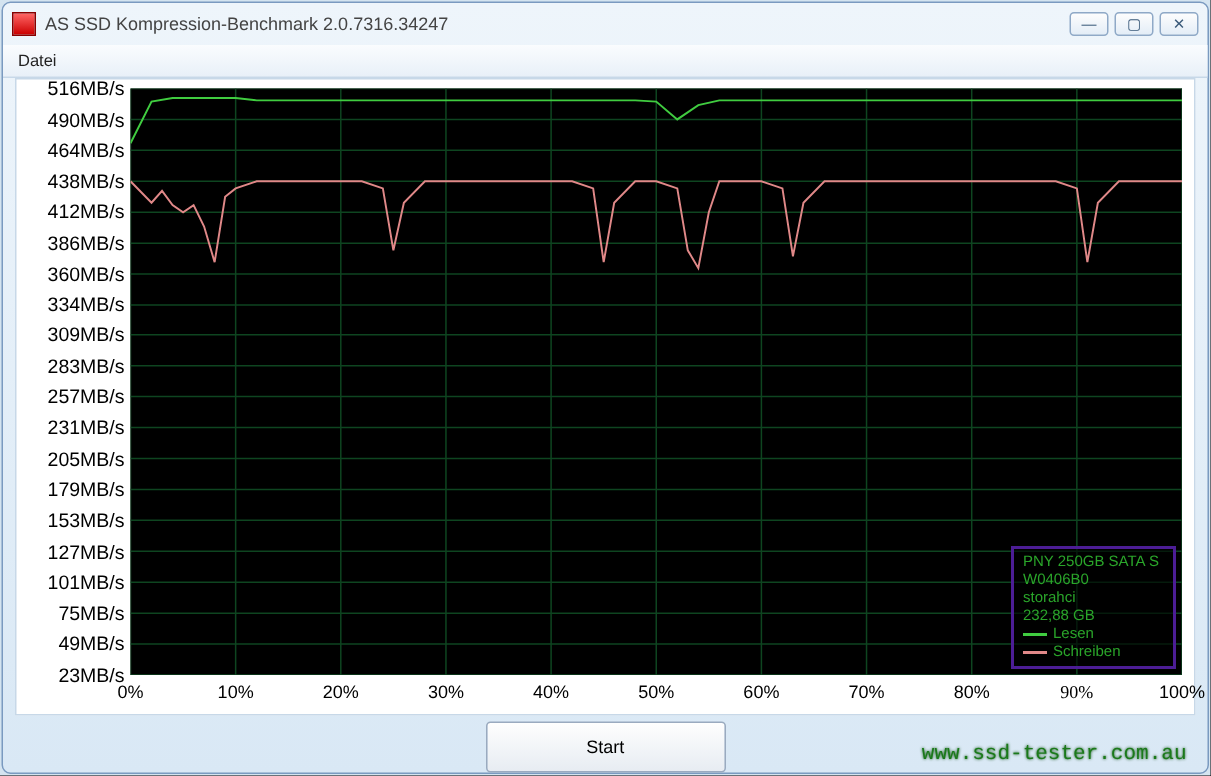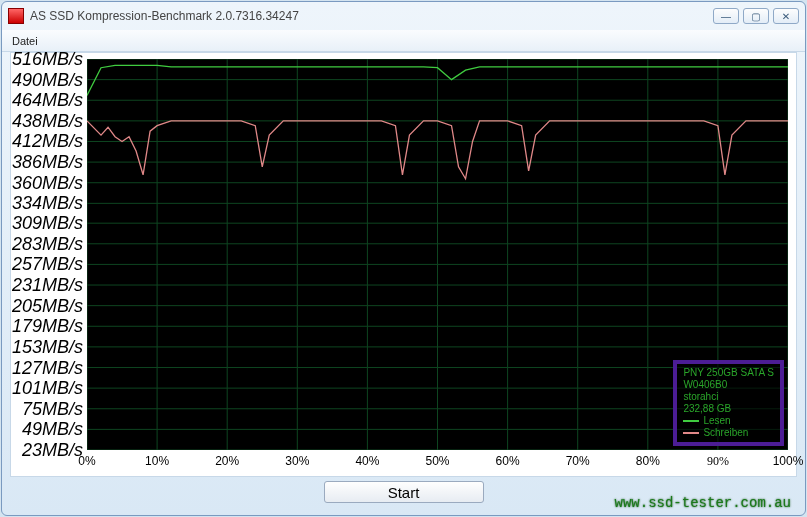--- a/index.html
+++ b/index.html
@@ -9,31 +9,31 @@
 .titlebar .icon { width: 16px; height: 16px; background: linear-gradient(#f66, #c00); border: 1px solid #800; margin-right: 6px; }
 .titlebar .title { flex: 1; color: #444; font-size: 12px; }
 .winbtns { display: flex; gap: 4px; }
 .winbtn { width: 26px; height: 16px; border: 1px solid #8fa9c7; border-radius: 3px; background: linear-gradient(#fdfdfd, #e3edf7); display: flex; align-items: center; justify-content: center; color: #3a5a7a; font-size: 10px; cursor: pointer; }
 .menubar { height: 22px; padding: 2px 2px; display: flex; align-items: center; background: linear-gradient(#fafcfe,#e8f0f8); border-bottom: 1px solid #c7d8e8; }
 .menubar .item { padding: 2px 8px; cursor: pointer; color: #222; }
 .clientarea { position: absolute; top: 50px; left: 8px; right: 8px; bottom: 38px; background: #fff; border: 1px solid #c7d8e8; }
 .chart { position: absolute; top: 6px; left: 8px; right: 8px; bottom: 6px; }
 .plot { position: absolute; top: 0; left: 68px; right: 0; bottom: 20px; background: #000; }
 .ylabels { position: absolute; top: 0; left: 0; width: 66px; bottom: 20px; }
-.ylabel { position: absolute; right: 2px; color: #000; font-size: 18px; white-space: nowrap; transform: translateY(-50%); font-style: italic; }
+.ylabel { position: absolute; right: 2px; color: #000; font-size: 13px; white-space: nowrap; transform: translateY(-50%); }
 .xlabels { position: absolute; left: 68px; right: 0; bottom: 0; height: 18px; }
 .xlabel { position: absolute; color: #000; font-size: 12px; transform: translateX(-50%); top: 2px; }
 .grid line { stroke: #0e4520; stroke-width: 1; }
 .series-read { stroke: #40cc40; stroke-width: 1.3; fill: none; }
 .series-write { stroke: #e08888; stroke-width: 1.3; fill: none; }
-.legend { position: absolute; right: 4px; bottom: 4px; border: 4px solid #4c1d95; padding: 3px 6px 3px 6px; background: rgba(0,0,0,0.6); color: #2aa52a; font-size: 10px; line-height: 12px; min-width: 110px; }
+.legend { position: absolute; right: 4px; bottom: 4px; border: 2px solid #4c1d95; padding: 3px 6px 3px 6px; background: rgba(0,0,0,0.6); color: #2aa52a; font-size: 10px; line-height: 12px; min-width: 110px; }
 .legend .row { display: flex; align-items: center; gap: 4px; }
 .legend .sw { width: 16px; height: 2px; }
 .buttons { position: absolute; bottom: 8px; left: 0; right: 0; height: 26px; display: flex; justify-content: center; gap: 10px; }
-.btn { width: 160px; height: 22px; border: 1px solid #9aaabf; border-radius: 3px; background: linear-gradient(#fefefe,#e7ecf2); font-size: 15px; cursor: pointer; }
+.btn { width: 160px; height: 34px; border: 1px solid #9aaabf; border-radius: 3px; background: linear-gradient(#fefefe,#e7ecf2); font-size: 12px; cursor: pointer; }
 .btn.disabled { color: #999; cursor: default; }
 .watermark { position: absolute; right: 14px; bottom: 4px; color: #1a7a1a; font-family: "Courier New", monospace; font-size: 14px; text-shadow: 0 0 2px #0a4a0a; pointer-events: none; }
 </style>
 </head>
 <body>
 
 <div class="window">
   <div class="titlebar">
     <div class="icon"></div>
     <div class="title">AS SSD Kompression-Benchmark 2.0.7316.34247</div>

